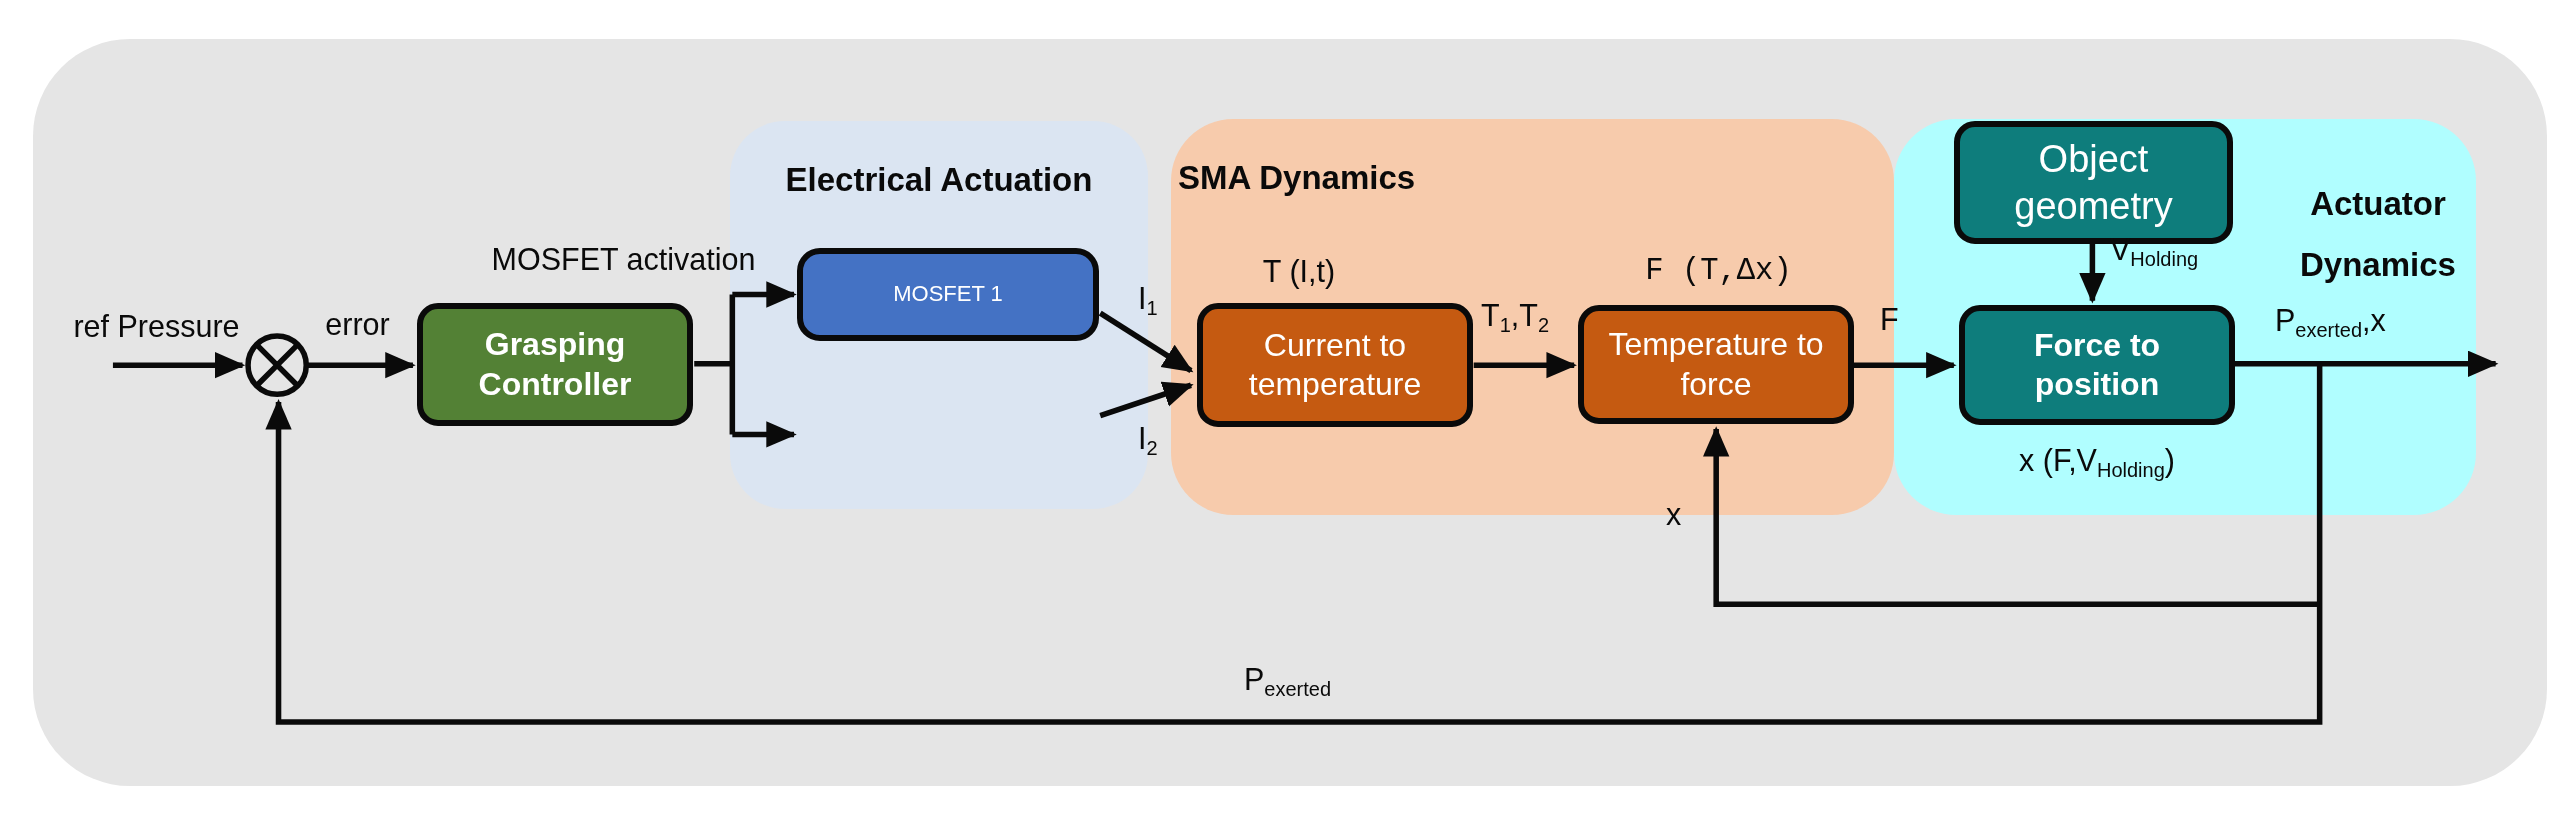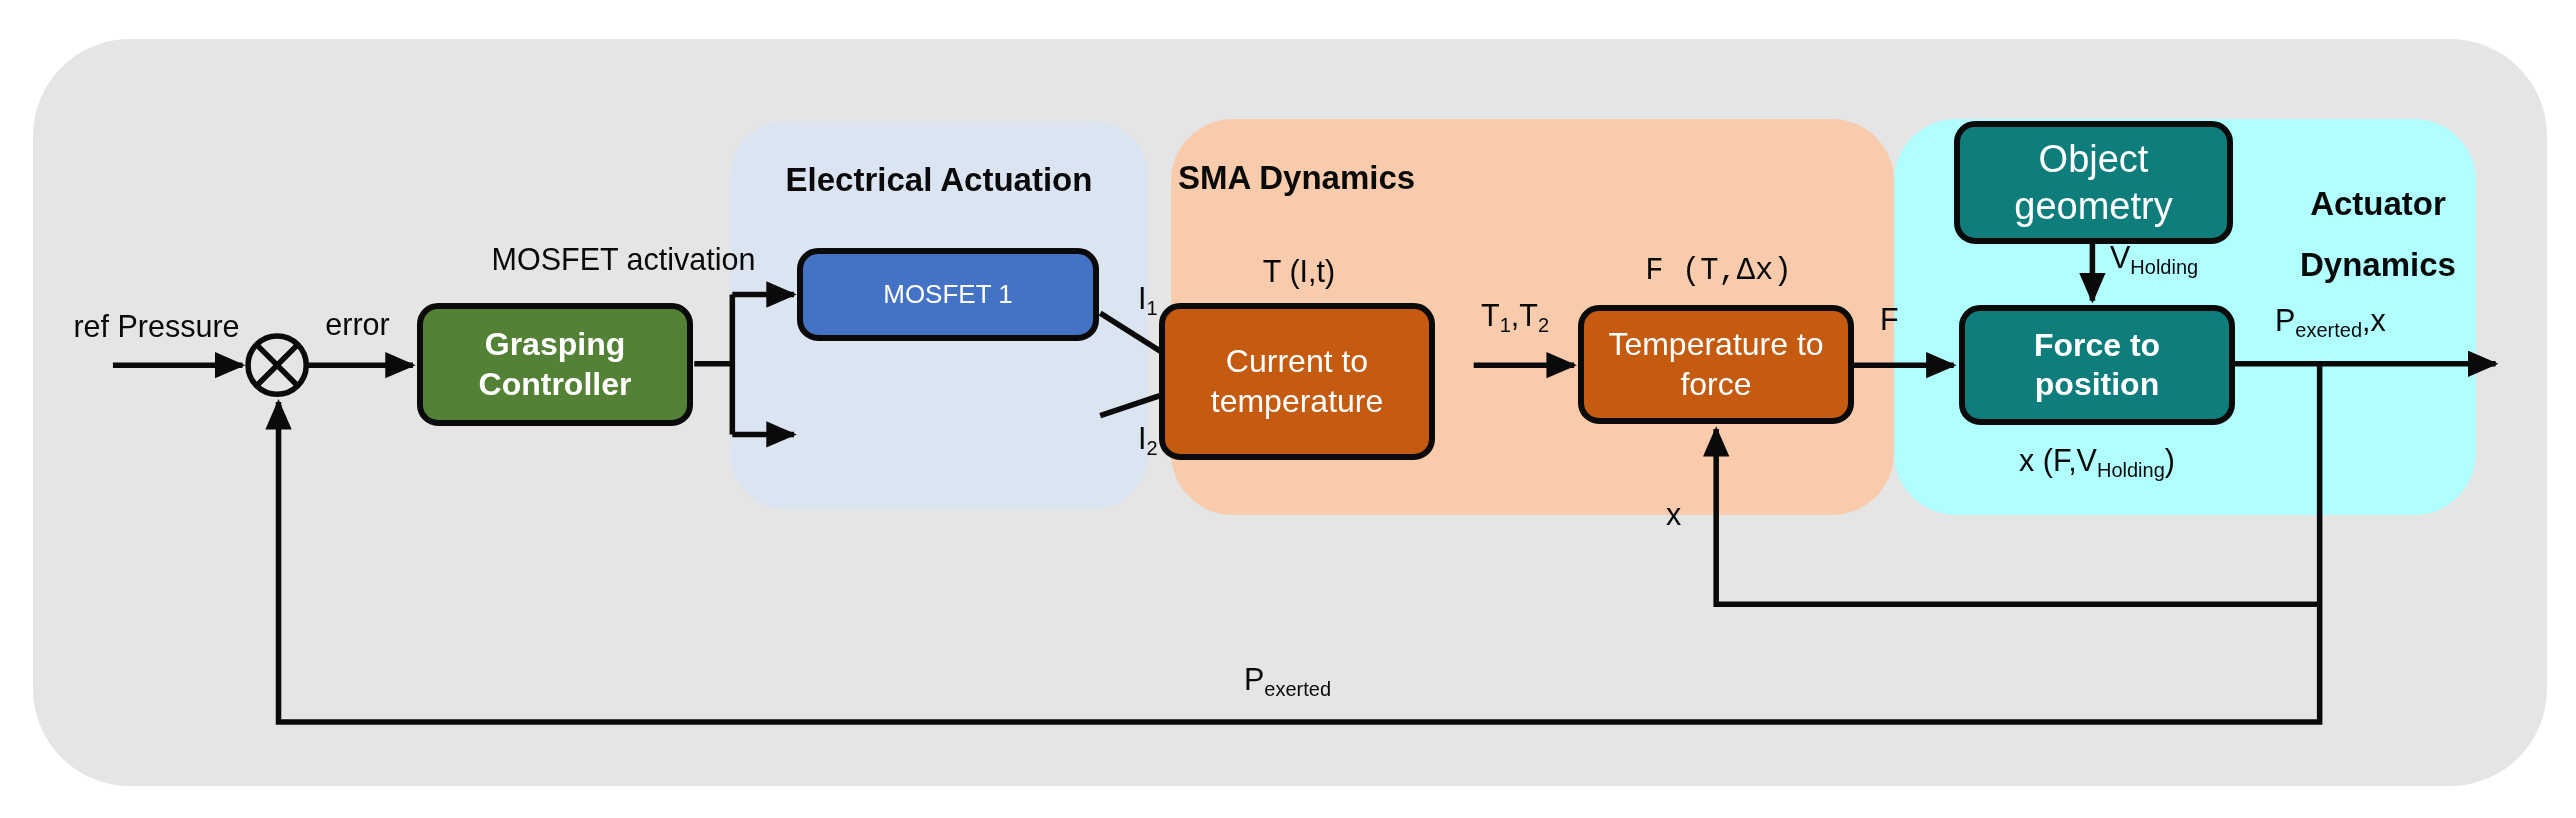--- a/index.html
+++ b/index.html
@@ -13,42 +13,42 @@
   #region-electrical{left:730px;top:121px;width:418px;height:388px;border-radius:55px;}
   #region-sma{left:1171px;top:119px;width:723px;height:396px;border-radius:62px;}
   #region-actuator{left:1894px;top:119px;width:582px;height:396px;border-radius:62px;}
   #wires{left:0;top:0;z-index:3;}
   .block{
     z-index:4;box-sizing:border-box;border:6.2px solid #0a0a0a;border-radius:21px;
     display:flex;align-items:center;justify-content:center;text-align:center;
     color:#ffffff;font-size:32px;line-height:1.22;padding:0 7px;
   }
   #block-grasping{left:417px;top:303px;width:276px;height:123px;}
-  #block-mosfet1{left:797px;top:248px;width:302px;height:93px;font-size:26px;}
+  #block-mosfet1{left:797px;top:248px;width:302px;height:93px;font-size:22px;border-radius:23px;}
   #block-mosfet2{left:797px;top:387px;width:302px;height:93px;font-size:33px;}
-  #block-current-to-temp{left:1159px;top:303px;width:276px;height:157px;}
+  #block-current-to-temp{left:1197px;top:303px;width:276px;height:124px;}
   #block-temp-to-force{left:1578px;top:305px;width:276px;height:119px;}
   #block-object-geometry{left:1954px;top:121px;width:279px;height:123px;font-size:38px;}
   #block-force-to-position{left:1959px;top:305px;width:276px;height:120px;font-weight:bold;}
   .region-title{z-index:4;font-weight:bold;font-size:33px;line-height:1.15;}
   #title-electrical{left:730px;top:161px;width:418px;text-align:center;}
   #title-sma{left:1178px;top:159px;}
   #title-actuator{left:2241px;top:134px;width:274px;text-align:center;line-height:61px;margin-top:39px;}
   .sig{z-index:4;font-size:30.5px;line-height:1.15;white-space:nowrap;}
   .sub{font-size:20px;vertical-align:-0.30em;}
   #lbl-ref-pressure{left:42px;top:309px;width:229px;text-align:center;}
   #lbl-error{left:302px;top:307px;width:111px;text-align:center;}
   #lbl-mosfet-activation{left:457px;top:242px;width:333px;text-align:center;}
   #lbl-i1{left:1138px;top:281px;}
   #lbl-i2{left:1138px;top:421px;}
   #lbl-t-it{left:1178px;top:254px;width:242px;text-align:center;}
   #lbl-t1t2{left:1481px;top:298px;}
   #lbl-f-tdx{left:1587px;top:254px;width:263px;text-align:center;font-family:Liberation Mono, monospace;}
   #lbl-f{left:1880px;top:302px;}
-  #lbl-v-holding{left:2110px;top:240px;}
+  #lbl-v-holding{left:2110px;top:232px;}
   #lbl-p-exerted-x{left:2275px;top:303px;}
   #lbl-x-f-vholding{left:1961px;top:443px;width:272px;text-align:center;}
   #lbl-x-feedback{left:1666px;top:497px;}
   #lbl-p-exerted{left:1244px;top:662px;}
 </style>
 </head>
 <body>
 
 <div id="canvas">
 

